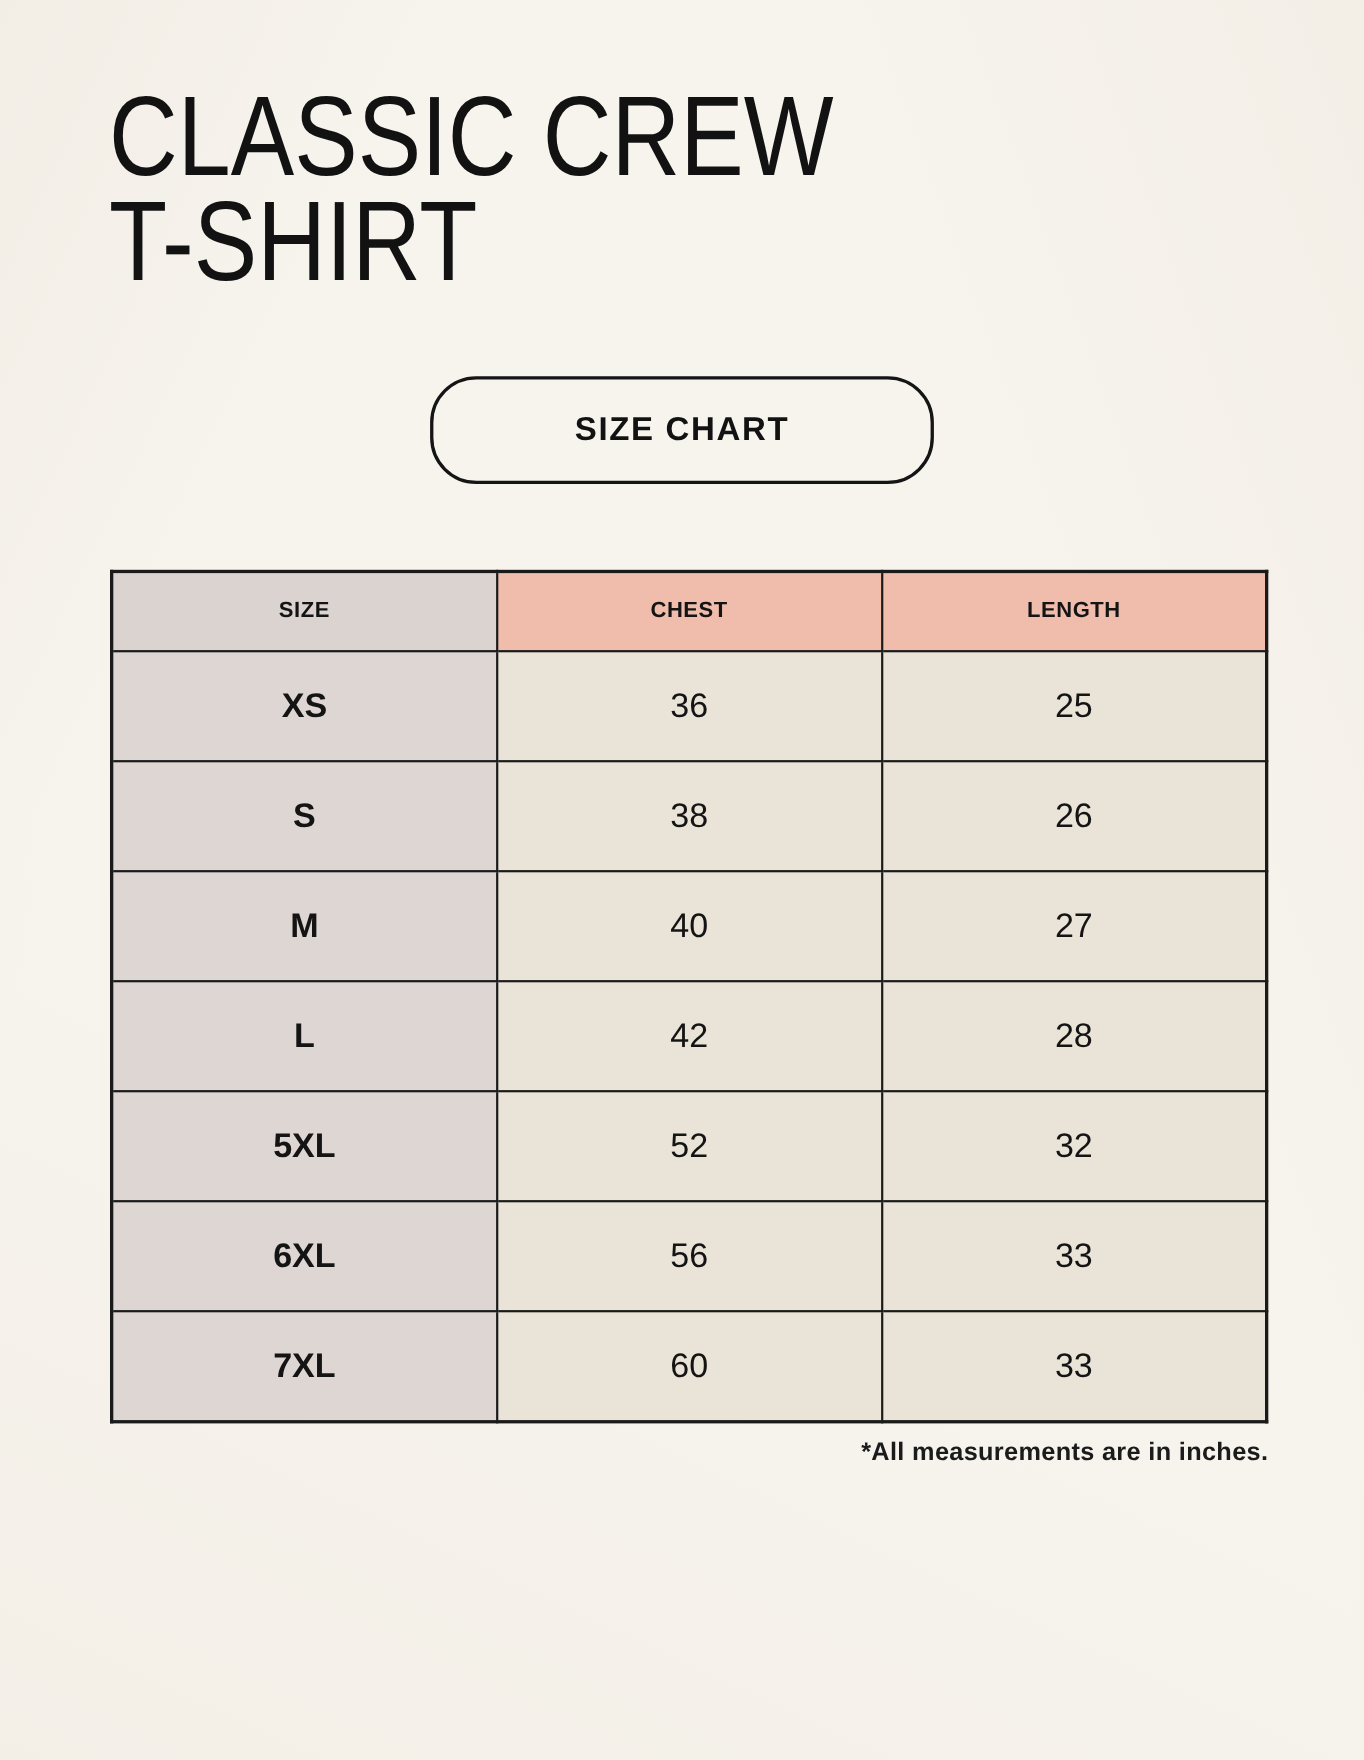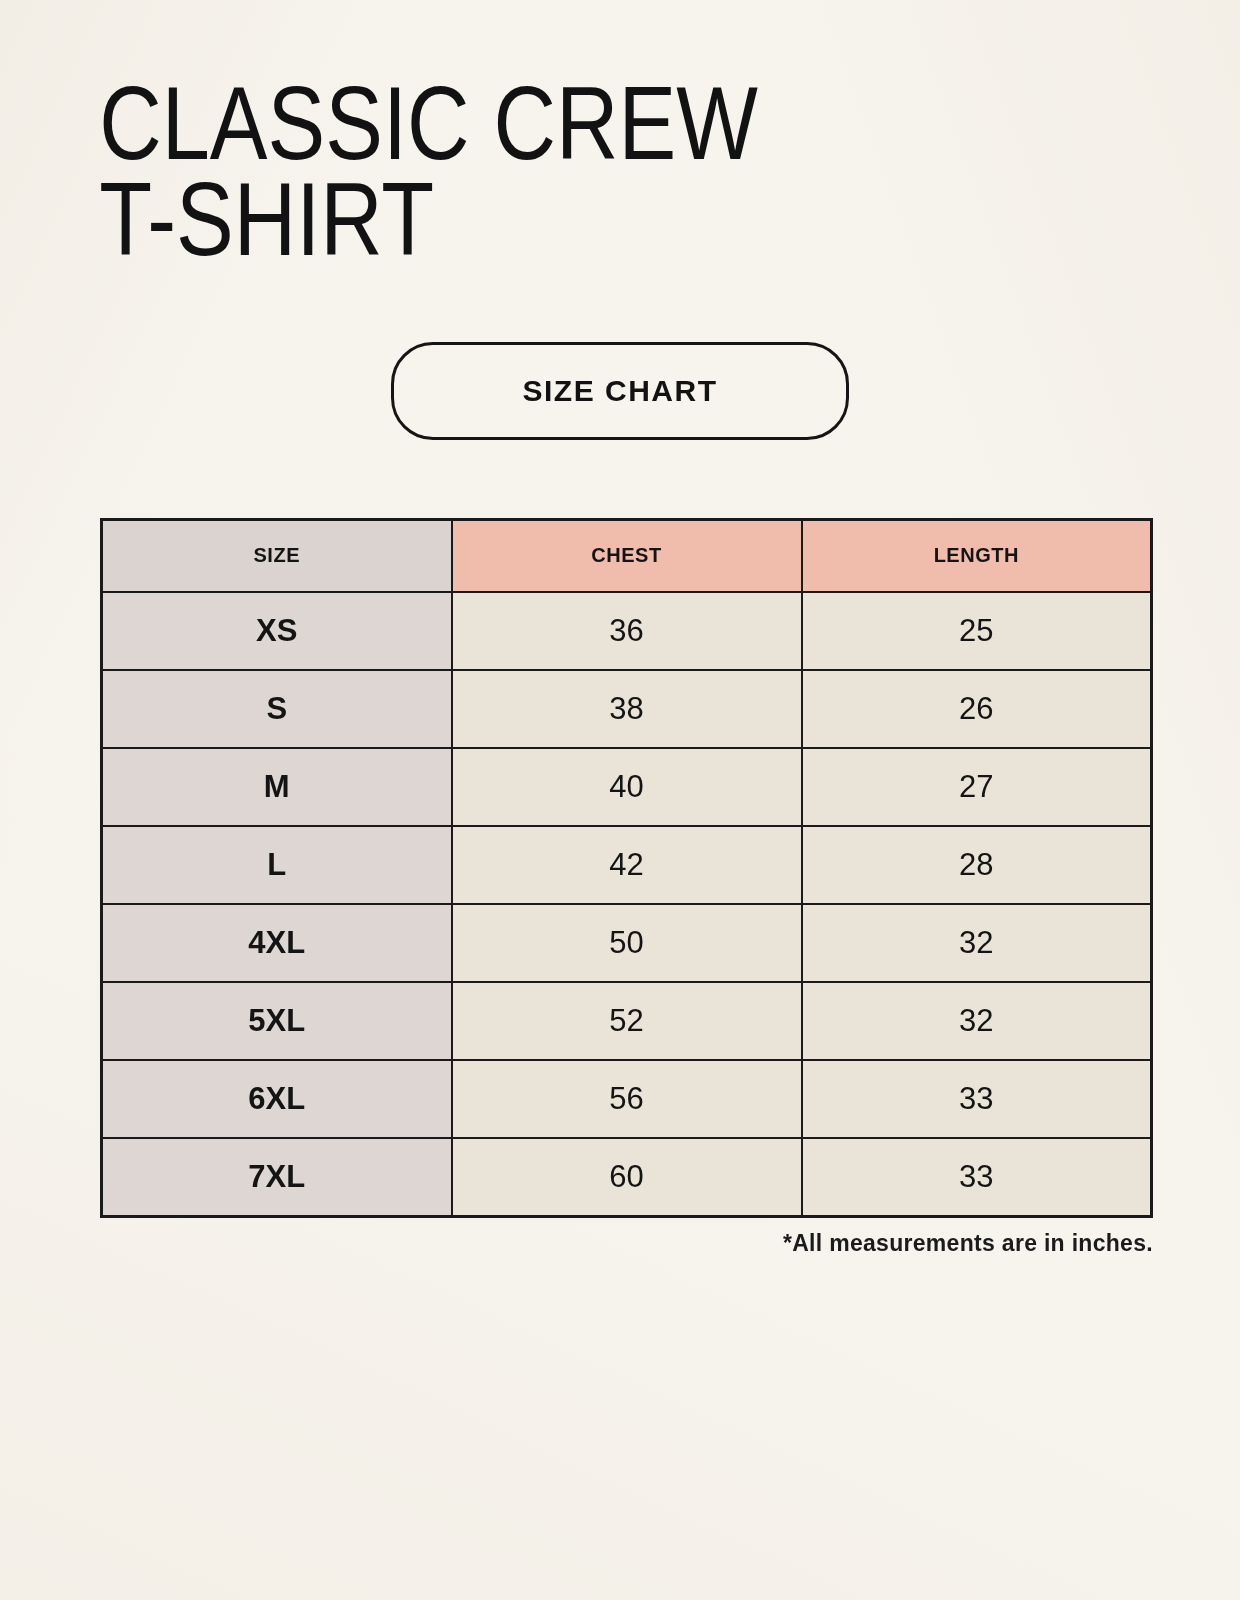--- a/index.html
+++ b/index.html
@@ -82,21 +82,21 @@
   }
   table.size-chart { border: 3px solid var(--border); }
   table.size-chart thead th {
     height: 73px;
     font-size: 20px;
     font-weight: 700;
     letter-spacing: 0.5px;
   }
   table.size-chart thead th.col-size { background: var(--header-size-bg); }
   table.size-chart thead th.col-measure { background: var(--header-measure-bg); margin-left: 20px; }
-  table.size-chart tbody td { height: 78px; font-size: 31px; }
+  table.size-chart tbody td { height: 100px; font-size: 31px; }
   table.size-chart tbody td.cell-size {
     background: var(--row-label-bg);
     font-weight: 700;
   }
   table.size-chart tbody td.cell-data {
     background: var(--data-cell-bg);
     font-weight: 400;
   }
 
   .footnote {
@@ -146,25 +146,20 @@
           <td class="cell-size">M</td>
           <td class="cell-data">40</td>
           <td class="cell-data">27</td>
         </tr>
         <tr>
           <td class="cell-size">L</td>
           <td class="cell-data">42</td>
           <td class="cell-data">28</td>
         </tr>
         <tr>
-          <td class="cell-size">4XL</td>
-          <td class="cell-data">50</td>
-          <td class="cell-data">32</td>
-        </tr>
-        <tr>
           <td class="cell-size">5XL</td>
           <td class="cell-data">52</td>
           <td class="cell-data">32</td>
         </tr>
         <tr>
           <td class="cell-size">6XL</td>
           <td class="cell-data">56</td>
           <td class="cell-data">33</td>
         </tr>
         <tr>

